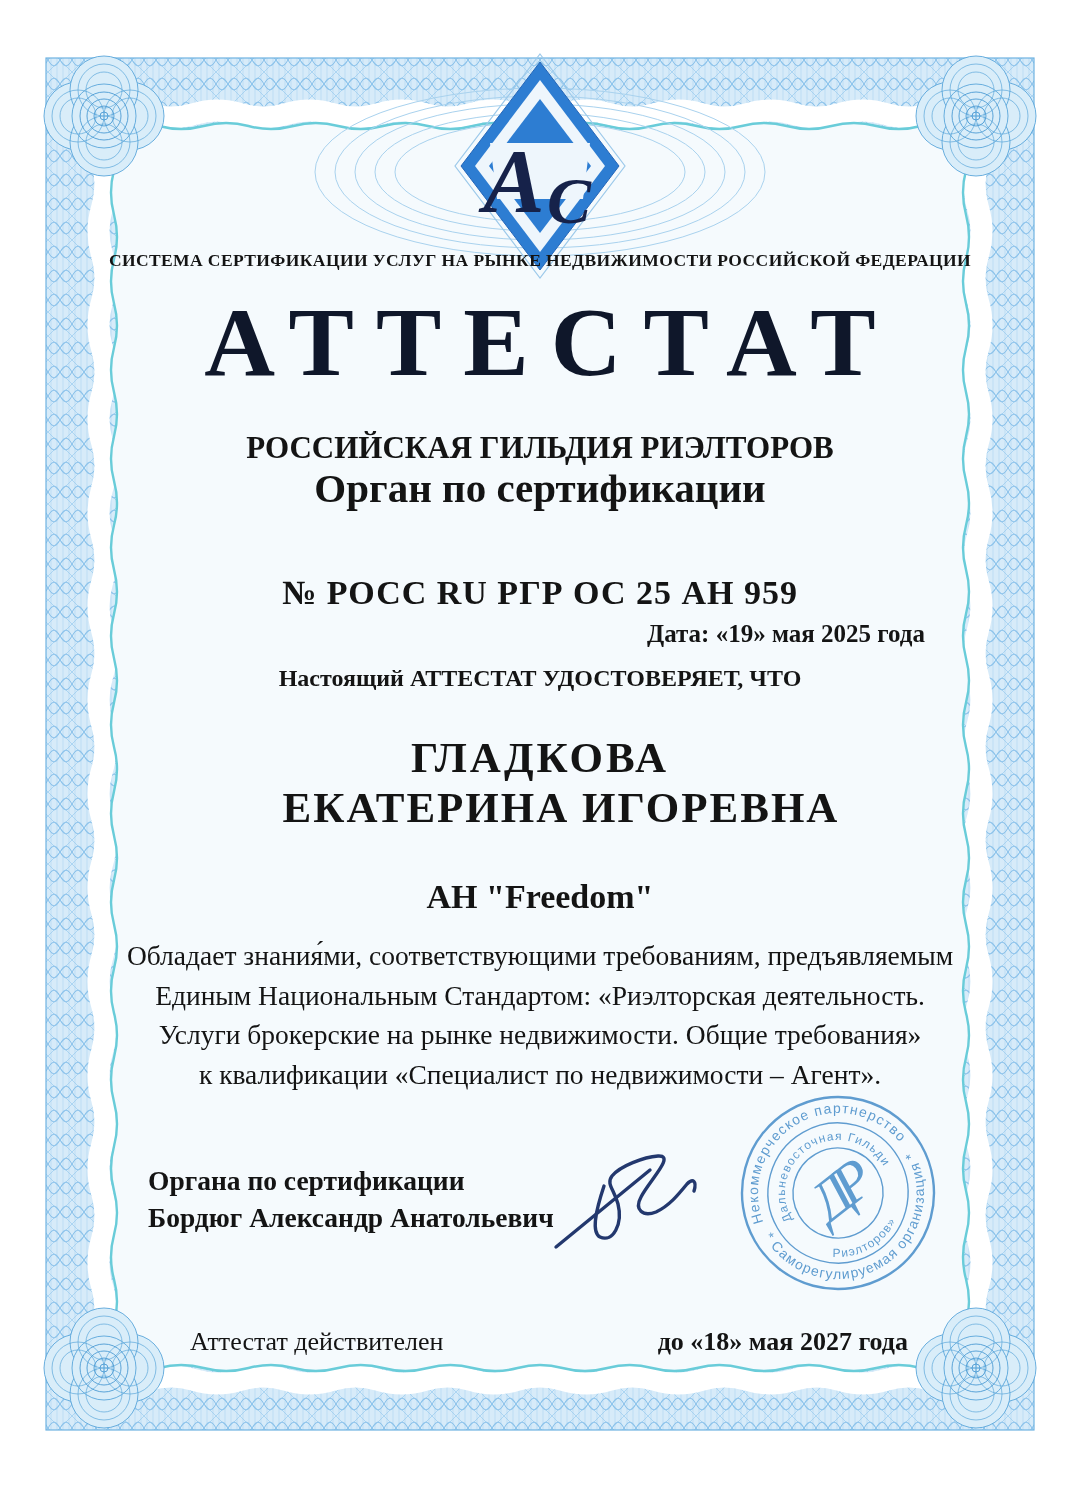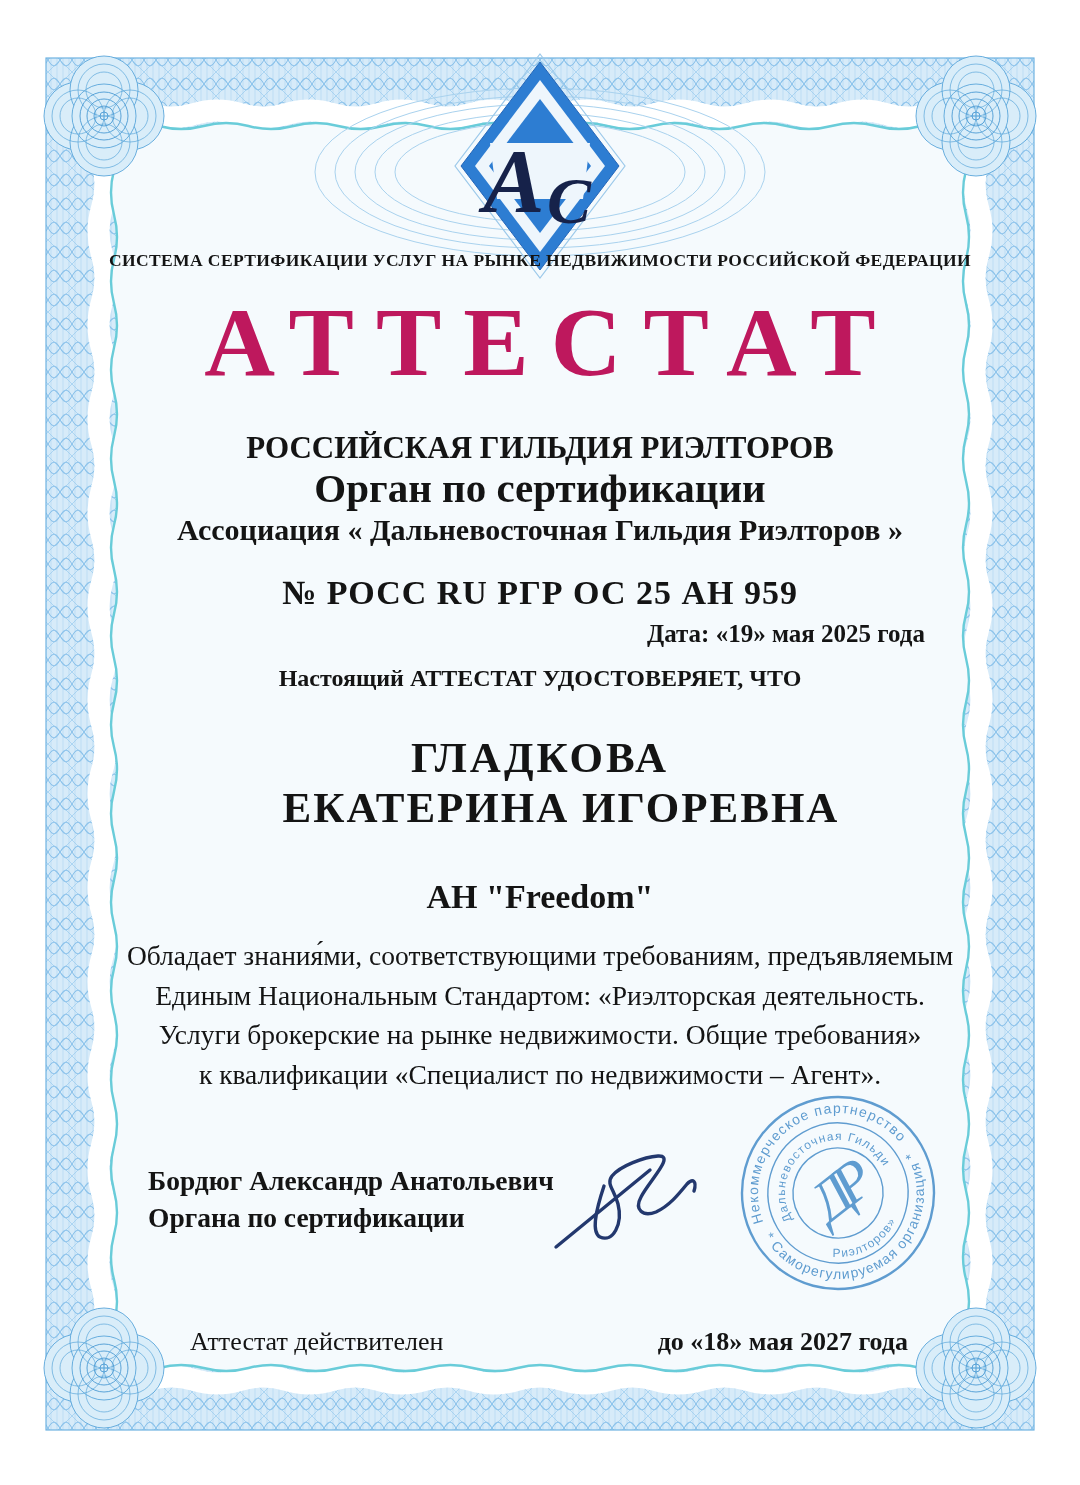--- a/index.html
+++ b/index.html
@@ -2,21 +2,21 @@
 <html><head>
 <meta charset="utf-8">
 <style>
   html,body{margin:0;padding:0;background:#888;}
   .page{position:relative;width:1080px;height:1485px;background:#ffffff;overflow:hidden;
         font-family:"Liberation Serif",serif;color:#141414;margin:0 auto;}
   .bg{position:absolute;left:0;top:0;width:1080px;height:1485px;}
   .content{position:absolute;left:0;top:0;width:1080px;height:1485px;z-index:2;}
   .line{position:absolute;left:0;right:0;text-align:center;font-weight:bold;white-space:nowrap;}
   .sys{top:250px;font-size:17.5px;letter-spacing:0.4px;}
-  .title{top:286px;font-size:98px;letter-spacing:0.225em;text-indent:0.225em;color:#be185d;}
+  .title{top:286px;font-size:98px;letter-spacing:0.225em;text-indent:0.225em;color:#0f172a;}
   .org1{top:430px;font-size:31px;}
   .org2{top:464px;font-size:41px;}
   .org3{top:513px;font-size:30px;}
   .num{top:574px;font-size:34px;letter-spacing:1px;}
   .date{position:absolute;top:620px;right:155px;font-size:25px;font-weight:bold;white-space:nowrap;margin-left:12px;}
   .cert{top:665px;font-size:24px;}
   .nm1{top:733px;font-size:43px;letter-spacing:3px;}
   .nm2{top:783px;font-size:43px;letter-spacing:2px;margin-left:42px;}
   .agency{top:878px;font-size:34px;}
   .body-par{position:absolute;top:936px;left:90px;right:90px;text-align:center;
@@ -119,36 +119,35 @@
                C 676,1155 649,1181 641,1197 C 634,1210 643,1217 656,1212
                C 669,1206 678,1195 687,1184 C 693,1178 697,1181 694,1191"></path>
     </g>
   </svg>
 
   <div class="content">
     <div class="line sys">СИСТЕМА СЕРТИФИКАЦИИ УСЛУГ НА  РЫНКЕ НЕДВИЖИМОСТИ РОССИЙСКОЙ ФЕДЕРАЦИИ</div>
     <div class="line title">АТТЕСТАТ</div>
     <div class="line org1">РОССИЙСКАЯ ГИЛЬДИЯ РИЭЛТОРОВ</div>
     <div class="line org2">Орган по сертификации</div>
-    <div class="line org3">Ассоциация « Дальневосточная Гильдия Риэлторов »</div>
     <div class="line num">№ РОСС RU РГР ОС 25 АН 959</div>
     <div class="date">Дата:  «19» мая 2025 года</div>
     <div class="line cert">Настоящий АТТЕСТАТ УДОСТОВЕРЯЕТ, ЧТО</div>
     <div class="line nm1">ГЛАДКОВА</div>
     <div class="line nm2">ЕКАТЕРИНА ИГОРЕВНА</div>
     <div class="line agency">АН "Freedom"</div>
 
     <div class="body-par">
       <div>Обладает знания́ми, соответствующими требованиям, предъявляемым</div>
       <div>Единым Национальным Стандартом: «Риэлторская деятельность.</div>
       <div>Услуги брокерские на рынке недвижимости. Общие требования»</div>
       <div>к квалификации «Специалист по недвижимости – Агент».</div>
     </div>
 
     <div class="signer">
+      <div>Органа по сертификации</div>
       <div>Бордюг Александр Анатольевич</div>
-      <div>Органа по сертификации</div>
     </div>
 
     <div class="val-label">Аттестат действителен</div>
     <div class="val-until">до  «18» мая 2027 года</div>
   </div>
 </div>
 
 </body></html>

